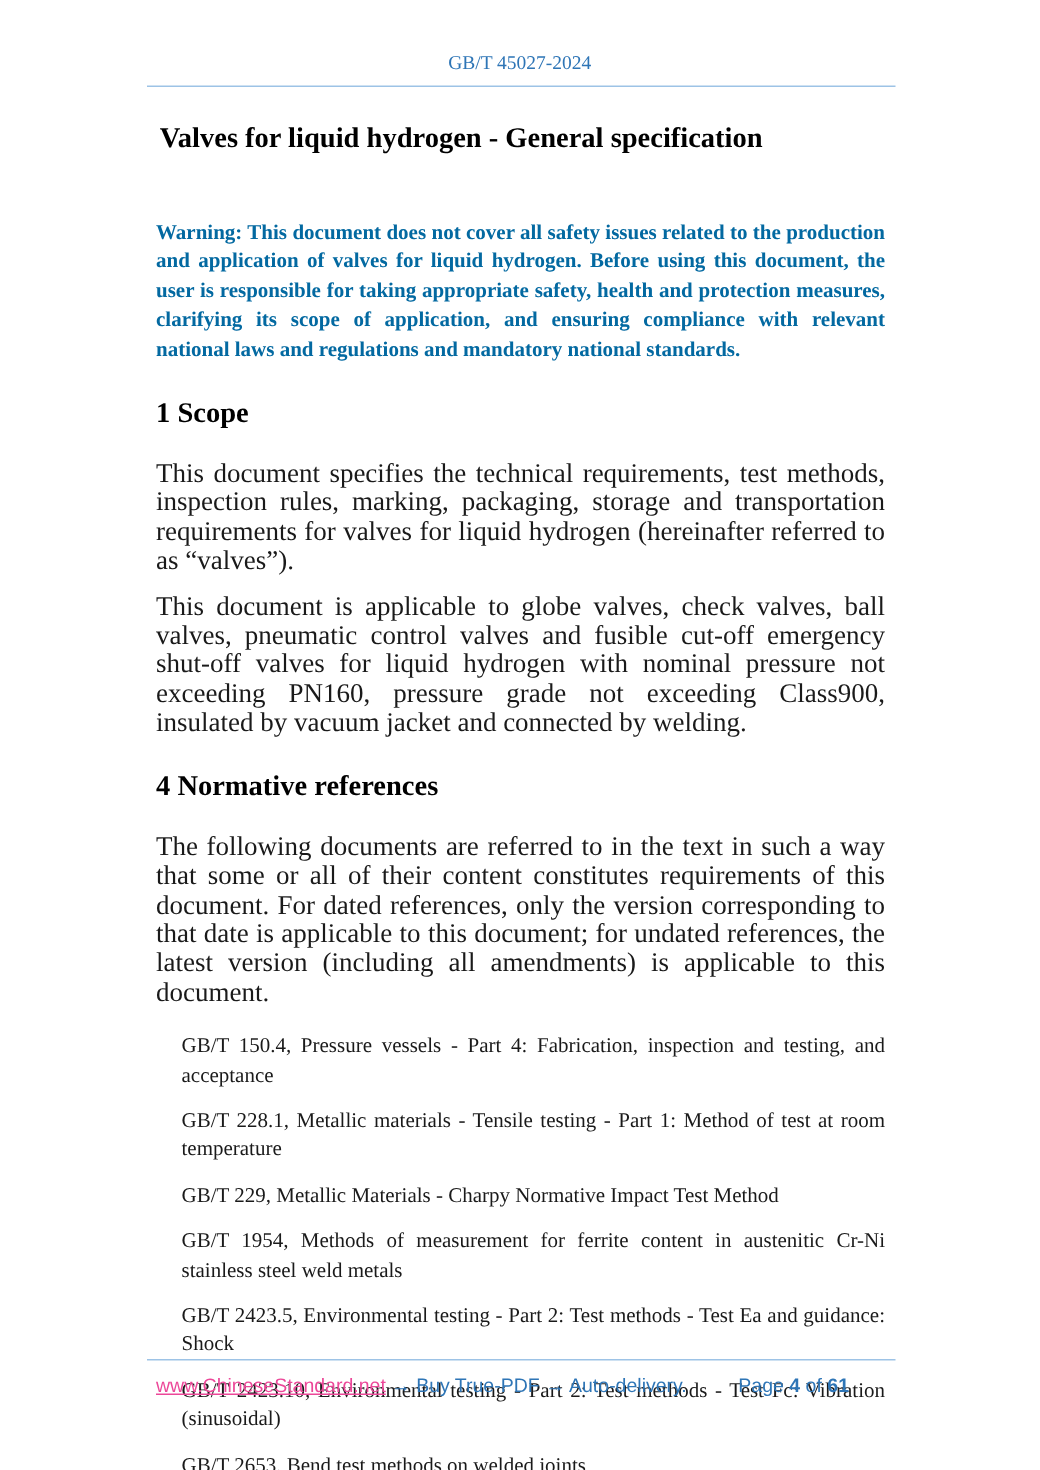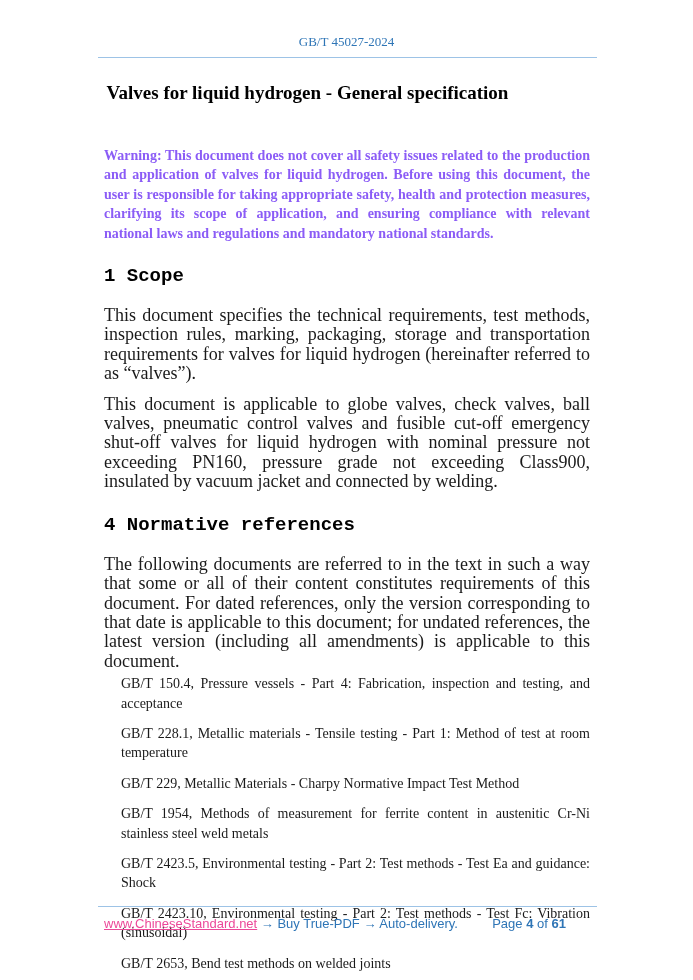--- a/index.html
+++ b/index.html
@@ -3,22 +3,22 @@
   <meta charset="utf-8">
   <style>
     html, body { margin: 0; padding: 0; background: #ffffff; }
     body { width: 693px; height: 980px; position: relative; overflow: hidden; font-family: "Liberation Serif", serif; color: #1a1a1a; }
     .header-code { position: absolute; top: 34px; left: 0; width: 693px; text-align: center; font-size: 13px; color: #2e75b6; }
     .rule { position: absolute; left: 98px; width: 499px; height: 0; border-top: 1px solid #9dc3e6; }
     .rule.top { top: 57px; }
     .rule.bottom { top: 906px; }
     .title { position: absolute; top: 82px; left: 0; width: 615px; text-align: center; font-weight: bold; font-size: 19px; color: #000; }
     .content { position: absolute; top: 146px; left: 104px; width: 486px; }
-    .warning { font-weight: bold; font-size: 14px; line-height: 19.4px; text-align: justify; color: #8b5cf6; margin: 0; }
-    h2 { font-size: 19px; font-weight: bold; margin: 0; color: #000; font-family: Liberation Mono, monospace; }
+    .warning { font-weight: bold; font-size: 14px; line-height: 19.4px; text-align: justify; color: #0369a1; margin: 0; }
+    h2 { font-size: 19px; font-weight: bold; margin: 0; color: #000; }
     p.body { font-size: 18px; line-height: 19.4px; text-align: justify; margin: 0; }
     .ref { font-size: 14px; line-height: 19.4px; text-align: justify; margin: 0 0 0 0; padding-left: 17px; }
     .footer { position: absolute; top: 916px; left: 104px; width: 478px; font-family: "Liberation Sans", sans-serif; font-size: 13px; color: #2e75b6; }
     .footer a { color: #ec4899; text-decoration: underline; }
     .footer .right { position: absolute; right: 16px; top: 0; }
     .footer .num { font-weight: bold; }
   </style>
 </head>
 <body>
 
@@ -31,21 +31,21 @@
   <p class="warning">Warning: This document does not cover all safety issues related to the production and application of valves for liquid hydrogen. Before using this document, the user is responsible for taking appropriate safety, health and protection measures, clarifying its scope of application, and ensuring compliance with relevant national laws and regulations and mandatory national standards.</p>
 
   <h2 style="margin-top:22px;">1 Scope</h2>
   <p class="body" style="margin-top:19px;">This document specifies the technical requirements, test methods, inspection rules, marking, packaging, storage and transportation requirements for valves for liquid hydrogen (hereinafter referred to as “valves”).</p>
   <p class="body" style="margin-top:11px;">This document is applicable to globe valves, check valves, ball valves, pneumatic control valves and fusible cut-off emergency shut-off valves for liquid hydrogen with nominal pressure not exceeding PN160, pressure grade not exceeding Class900, insulated by vacuum jacket and connected by welding.</p>
 
   <h2 style="margin-top:22px;">4 Normative references</h2>
   <p class="body" style="margin-top:19px;">The following documents are referred to in the text in such a way that some or all of their content constitutes requirements of this document. For dated references, only the version corresponding to that date is applicable to this document; for undated references, the latest version (including all amendments) is applicable to this document.</p>
 
   <div>
-    <p class="ref" style="margin-top:3px;font-family:Liberation Serif, serif;">GB/T 150.4, Pressure vessels - Part 4: Fabrication, inspection and testing, and acceptance</p>
+    <p class="ref" style="margin-top:17px;font-family:Liberation Serif, serif;">GB/T 150.4, Pressure vessels - Part 4: Fabrication, inspection and testing, and acceptance</p>
     <p class="ref" style="margin-top:11px;">GB/T 228.1, Metallic materials - Tensile testing - Part 1: Method of test at room temperature</p>
     <p class="ref" style="margin-top:11px;">GB/T 229, Metallic Materials - Charpy Normative Impact Test Method</p>
     <p class="ref" style="margin-top:11px;">GB/T 1954, Methods of measurement for ferrite content in austenitic Cr-Ni stainless steel weld metals</p>
     <p class="ref" style="margin-top:11px;">GB/T 2423.5, Environmental testing - Part 2: Test methods - Test Ea and guidance: Shock</p>
     <p class="ref" style="margin-top:11px;">GB/T 2423.10, Environmental testing - Part 2: Test methods - Test Fc: Vibration (sinusoidal)</p>
     <p class="ref" style="margin-top:11px;">GB/T 2653, Bend test methods on welded joints</p>
   </div>
 </div>
 
 <div class="rule bottom"></div>

